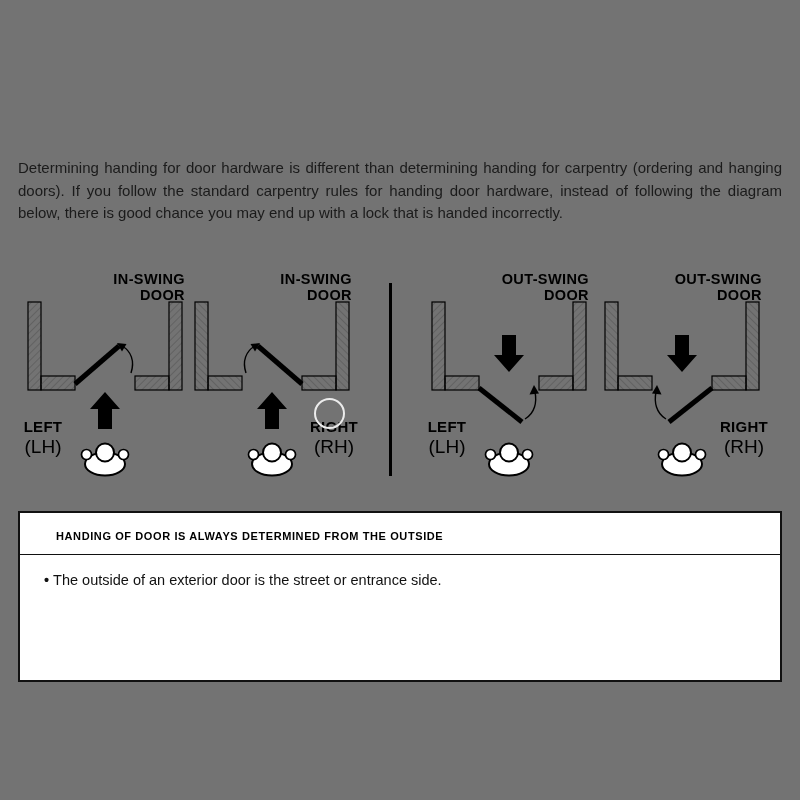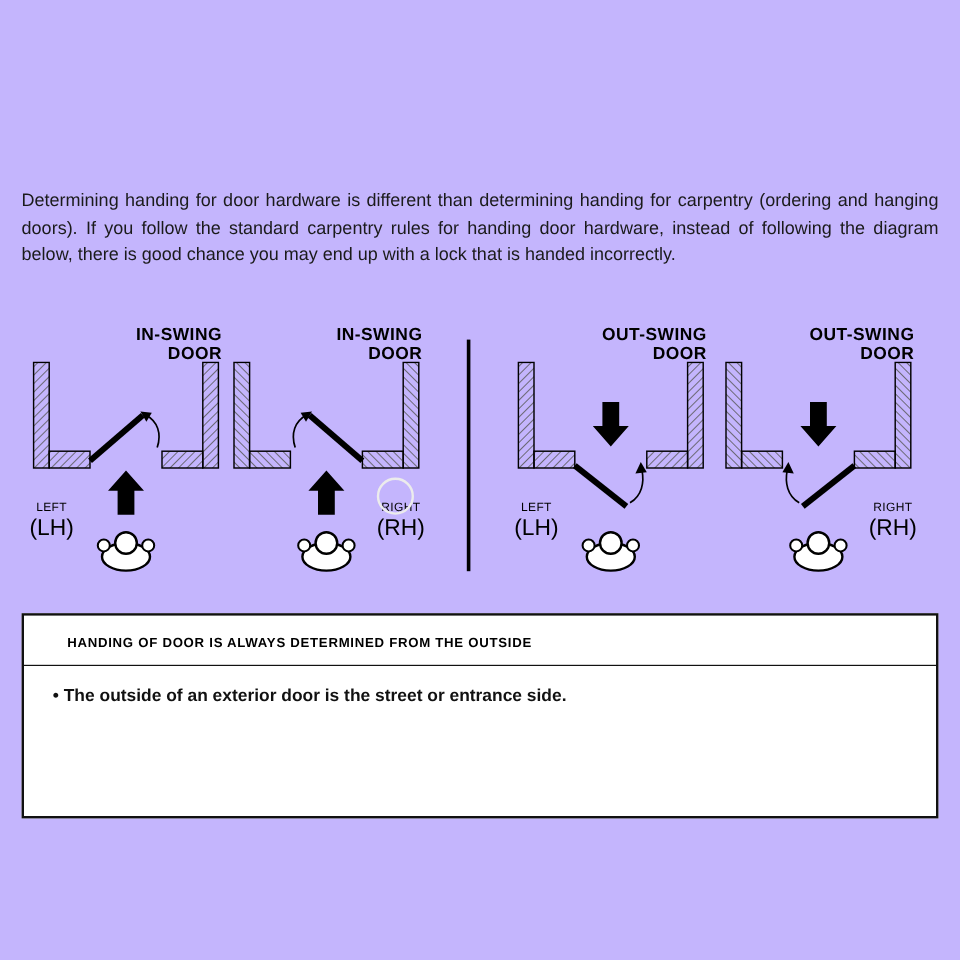--- a/index.html
+++ b/index.html
@@ -1,17 +1,17 @@
 <!DOCTYPE html>
 <html><head>
 <meta charset="utf-8">
 <style>
   html,body{margin:0;padding:0;background:#fff;}
   #page{
-    position:relative;width:800px;height:800px;background:#c4b5fd;overflow:hidden;
+    position:relative;width:800px;height:800px;background:#737373;overflow:hidden;
     font-family:"Liberation Sans","DejaVu Sans",sans-serif;color:#000;
   }
   
   .intro{
     position:absolute;left:18px;top:142px;width:764px;
     font-size:15px;line-height:1.5;color:#1b1b1b;
     text-align:justify;letter-spacing:0px;
   }
   
   .panel{position:absolute;top:272px;width:160px;height:215px;}
@@ -19,39 +19,39 @@
     position:absolute;top:0;left:0;right:0;text-align:right;
     font-weight:bold;font-size:14.5px;line-height:1.1;letter-spacing:.4px;
     white-space:pre-line;
   }
   .door-svg{position:absolute;left:0;top:29px;}
   .mirror .door-svg{transform:scaleX(-1);}
   .wall{stroke:#000;stroke-width:1.2;}
   .hand-label{position:absolute;top:146px;width:64px;text-align:center;}
   .side-left{left:-14px;}
   .side-right{right:-14px;}
-  .hand{font-weight:normal;font-size:10px;letter-spacing:.3px;}
+  .hand{font-weight:bold;font-size:15px;letter-spacing:.3px;}
   .hand-sub{font-size:19px;margin-top:1px;}
   
   .divider{position:absolute;left:389px;top:283px;width:3px;height:193px;background:#000;}
   
   .faint-circle{
     position:absolute;left:314px;top:398px;width:27px;height:27px;
     border:2px solid #ececec;border-radius:50%;
   }
   
   .rules-box{
     position:absolute;left:18px;top:511px;width:760px;height:167px;
     border:2px solid #111;background:#fff;
   }
   .rules-title{
     padding:17px 24px 12px 36px;font-weight:bold;font-size:11px;letter-spacing:.6px;
   }
   .rules-rule{border:0;border-top:1.5px solid #111;margin:0;}
-  .rules-list{list-style:none;margin:0;padding:13px 12px 0 24px;font-weight:bold;}
+  .rules-list{list-style:none;margin:0;padding:13px 12px 0 24px;}
   .rules-list li{
     font-size:14.5px;line-height:1.66;color:#111;
   }
   .rules-list li::before{content:"• ";font-weight:bold;}
 </style>
 </head>
 <body>
 
 <div id="page">
 

